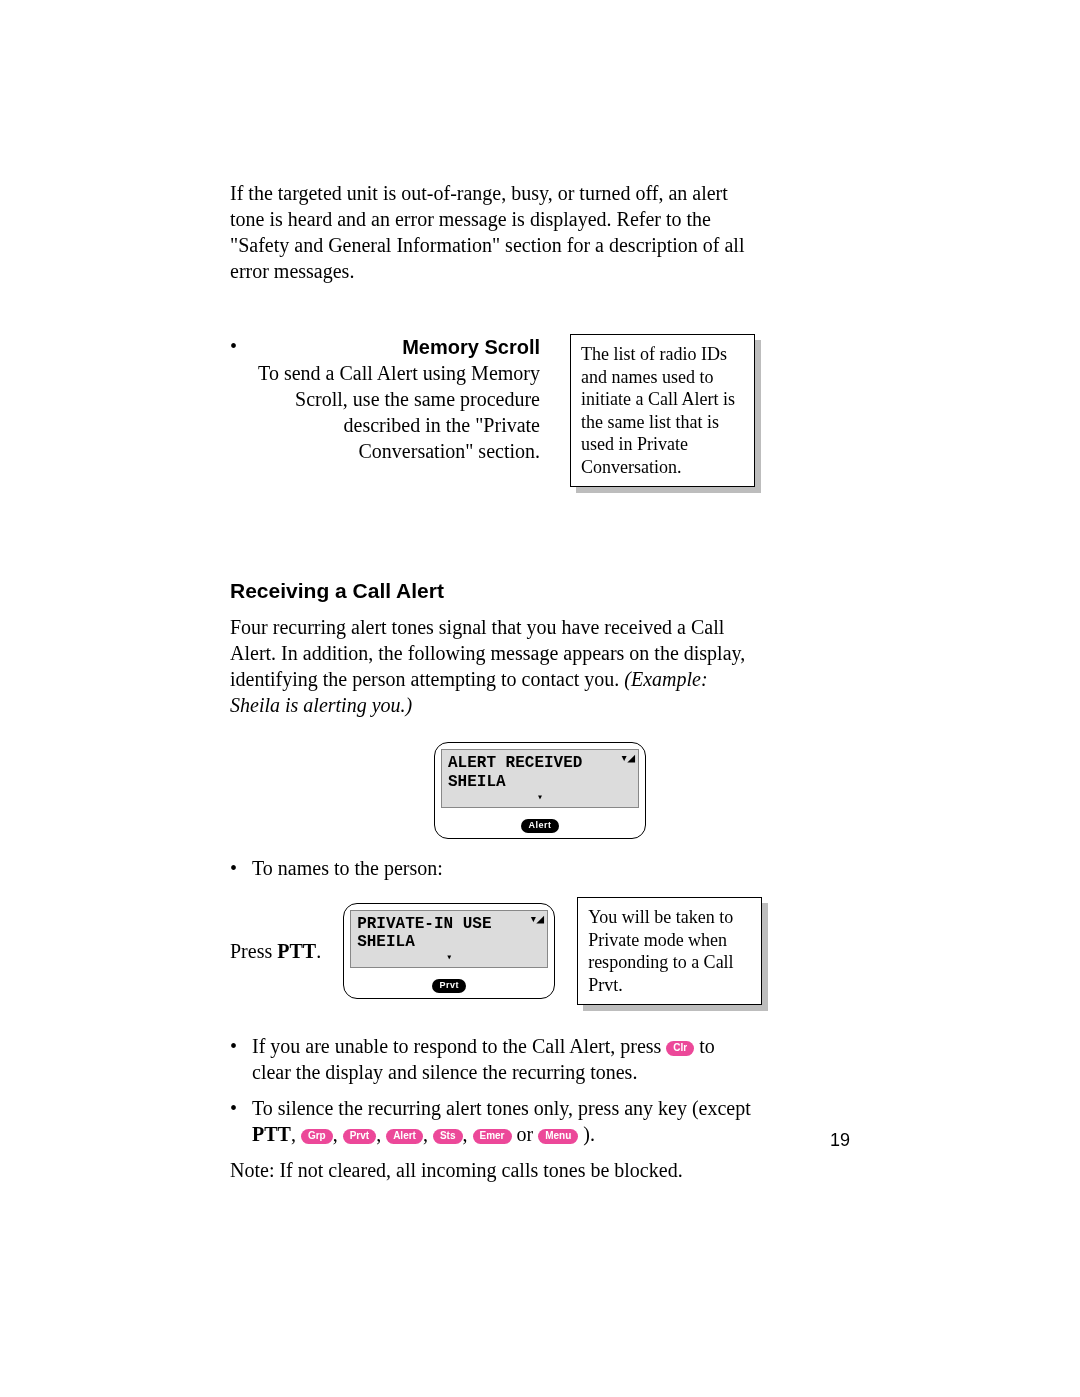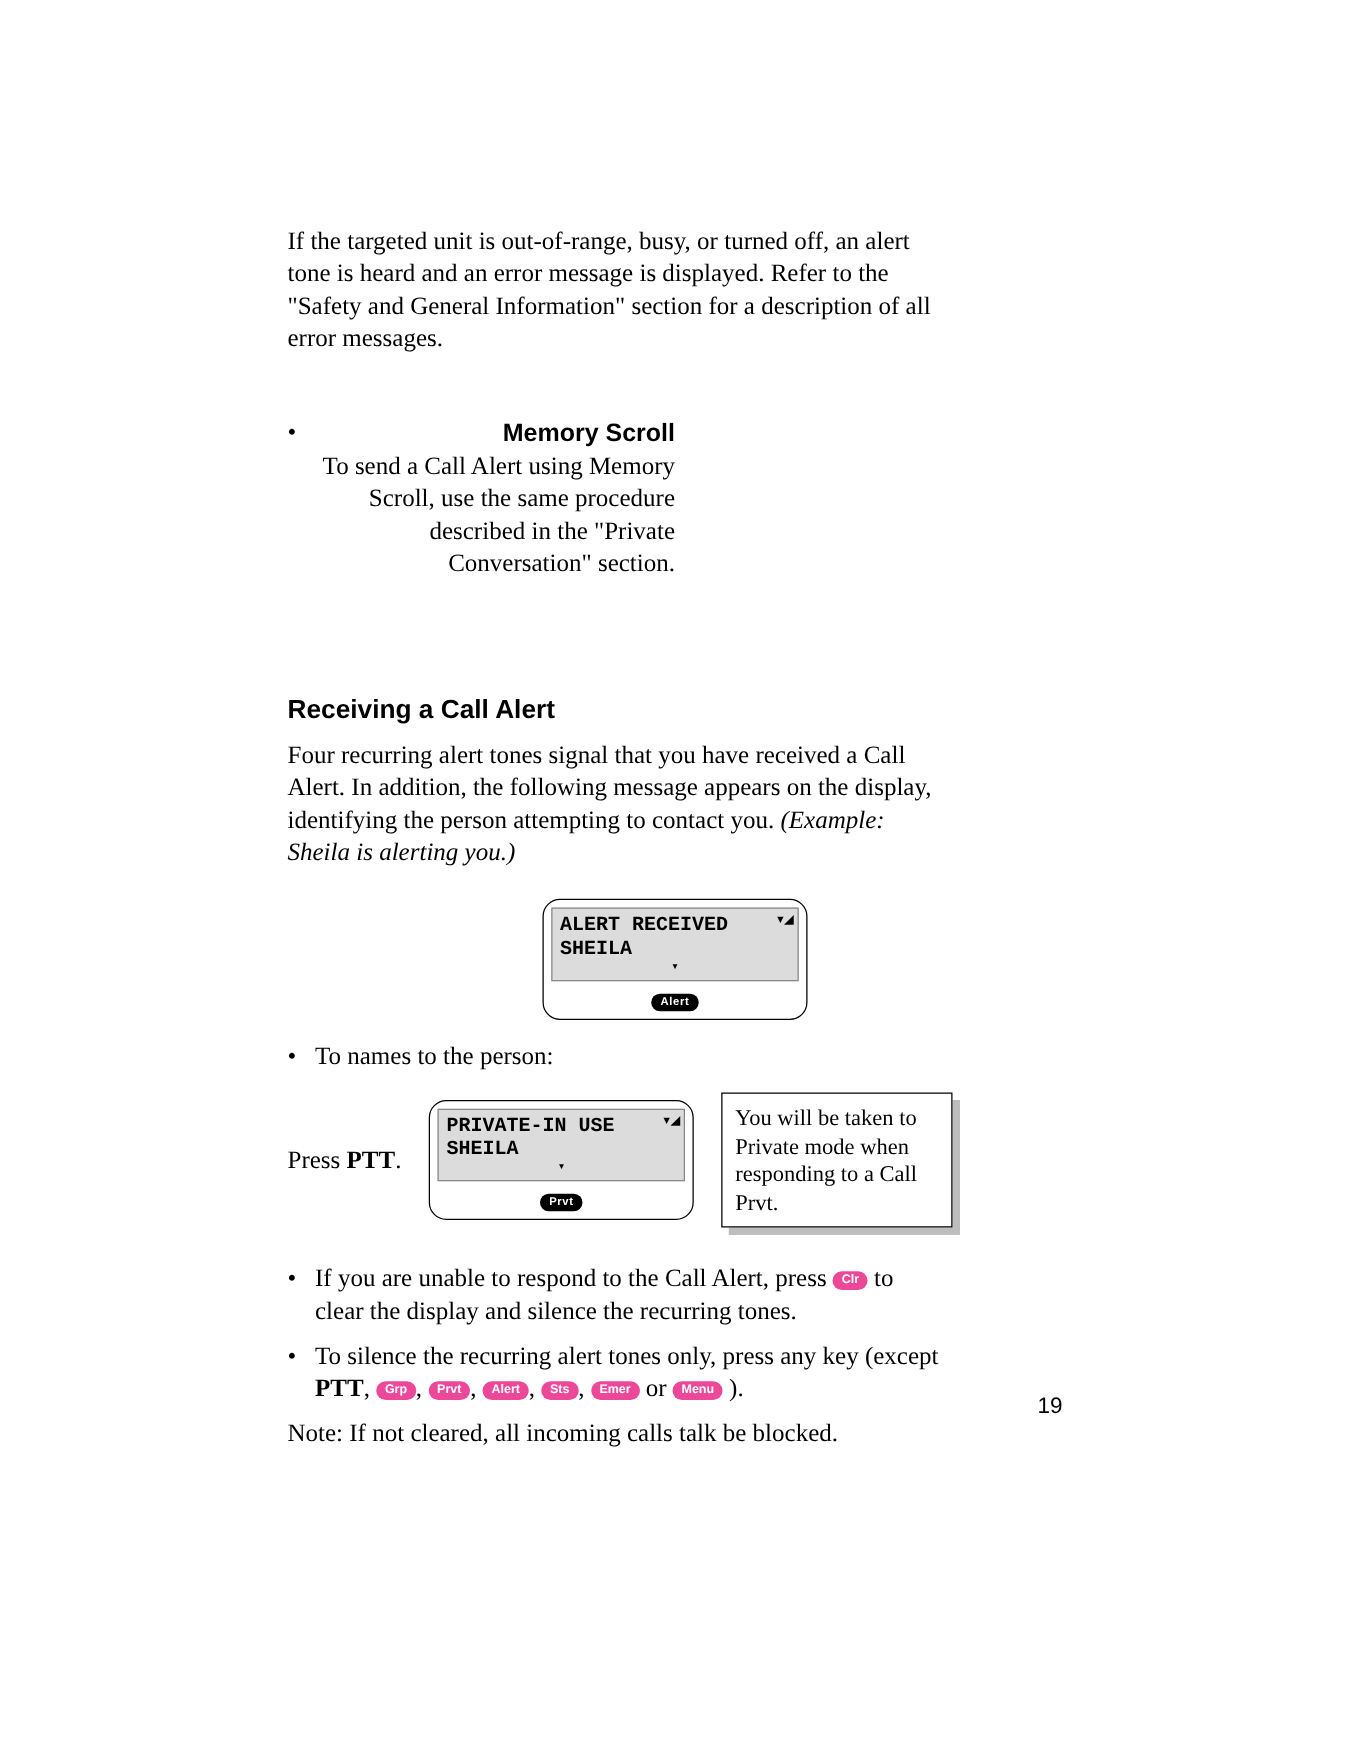--- a/index.html
+++ b/index.html
@@ -156,21 +156,21 @@
     padding: 1.5px 7px;
     border-radius: 9px;
     vertical-align: middle;
     line-height: 1.2;
   }
   .final-bullets .bullet-line { margin-bottom: 10px; }
   .note-line { margin-top: 8px; }
   .page-num {
     position: absolute;
     right: 230px;
-    bottom: 261px;
+    bottom: 245px;
     font-family: Arial, Helvetica, sans-serif;
     font-size: 18px;
   }
 </style>
 </head>
 <body>
 
 <div class="page">
 
   <div class="intro">If the targeted unit is out-of-range, busy, or turned off, an alert tone is heard and an error message is displayed. Refer to the "Safety and General Information" section for a description of all error messages.</div>
@@ -178,20 +178,24 @@
   <div class="row1">
     <div class="bullet-block">
       <div class="line1">
         <div class="dot">•</div>
         <div class="content">
           <span class="bold-sans">Memory Scroll</span><br>
           <span>To send a Call Alert using Memory Scroll, use the same procedure described in the "Private Conversation" section.</span>
         </div>
       </div>
     </div>
+    <div class="note-shadow">
+      <div class="shadow"></div>
+      <div class="box">The list of radio IDs and names used to initiate a Call Alert is the same list that is used in Private Conversation.</div>
+    </div>
   </div>
 
   <div class="section-head">Receiving a Call Alert</div>
 
   <div class="section-body">
     <span>Four recurring alert tones signal that you have received a Call Alert. In addition, the following message appears on the display, identifying the person attempting to contact you. </span><span class="italic">(Example: Sheila is alerting you.)</span>
   </div>
 
   <div class="lcd-wrap">
     <div class="lcd">
@@ -239,16 +243,16 @@
       </div>
     </div>
     <div class="bullet-line">
       <div class="dot">•</div>
       <div style="width:500px">
         <span>To silence the recurring alert tones only, press any key (except </span><b>PTT</b><span>, </span><span class="key-pill">Grp</span><span>, </span><span class="key-pill">Prvt</span><span>, </span><span class="key-pill">Alert</span><span>, </span><span class="key-pill">Sts</span><span>, </span><span class="key-pill">Emer</span><span> or </span><span class="key-pill">Menu</span><span> ).</span>
       </div>
     </div>
   </div>
 
-  <div class="note-line">Note: If not cleared, all incoming calls talk be blocked.</div>
+  <div class="note-line">Note: If not cleared, all incoming calls tones be blocked.</div>
 
   <div class="page-num">19</div>
 </div>
 
 </body></html>

